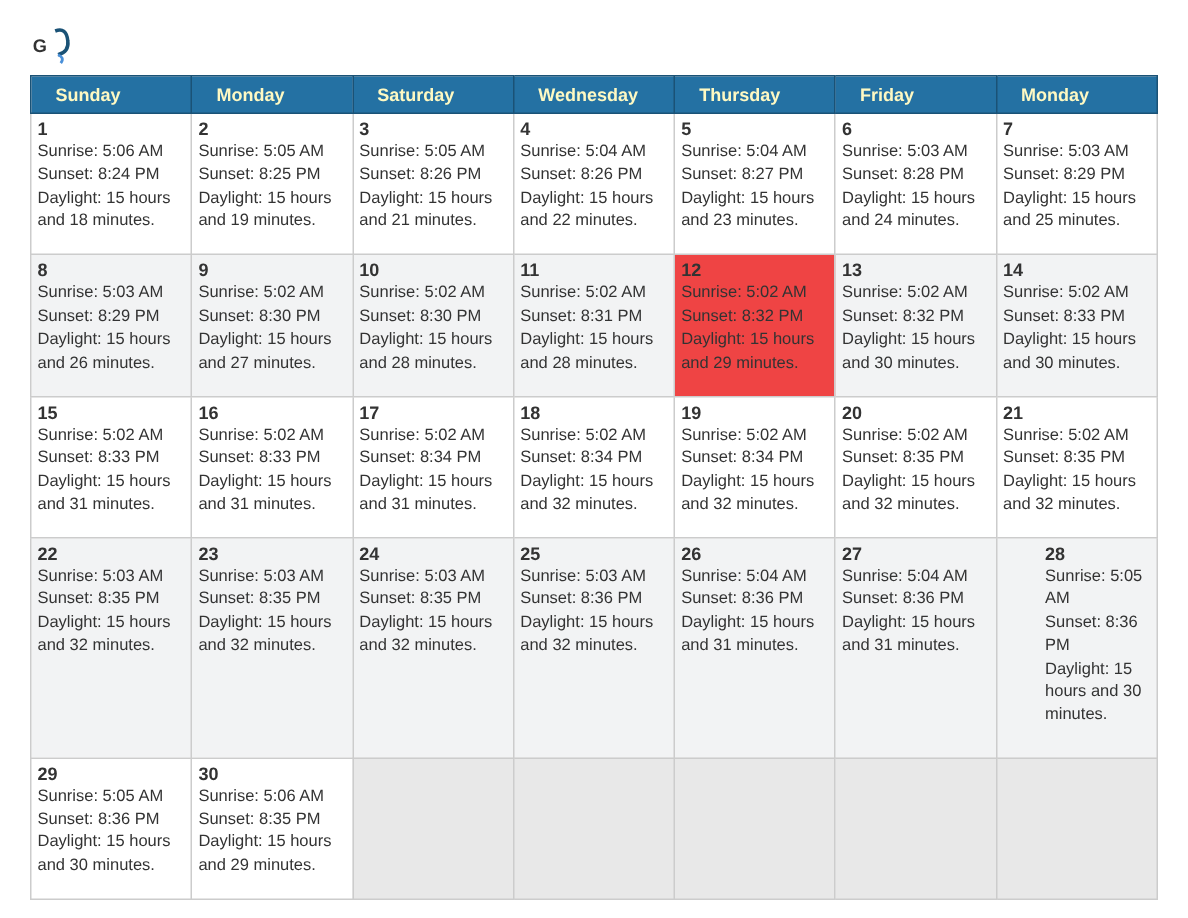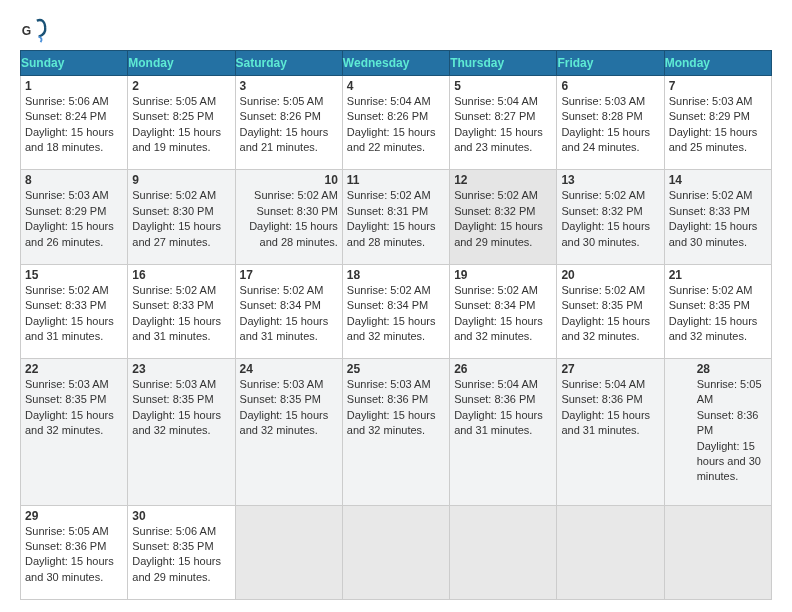--- a/index.html
+++ b/index.html
@@ -63,24 +63,24 @@
     }
     .calendar {
       flex: 1;
       border: 1px solid #ccc;
       border-collapse: collapse;
       width: 100%;
       table-layout: fixed;
     }
     .calendar th {
       background-color: #2471a3;
-      color: #5eead4;
+      color: #fef9c3;
       font-size: 12px;
       font-weight: bold;
-      padding: 5px 0;
+      padding: 5px 16px;
       text-align: left;
       border: 1px solid #1a5276;
     }
     .calendar td {
       border: 1px solid #ccc;
       vertical-align: top;
       padding: 3px 4px;
       font-size: 9.5px;
       color: #333;
       background: #fff;
@@ -210,37 +210,37 @@
         </div>
       </td>
           <td style="background-color: rgb(242, 243, 244);">
         <span class="day-num">9</span>
         <div class="day-info">
           Sunrise: 5:02 AM<br>
           Sunset: 8:30 PM<br>
           Daylight: 15 hours and 27 minutes.
         </div>
       </td>
-          <td style="background-color: rgb(242, 243, 244); text-align: right;">
+          <td style="background-color: rgb(242, 243, 244);">
         <span class="day-num">10</span>
         <div class="day-info">
           Sunrise: 5:02 AM<br>
           Sunset: 8:30 PM<br>
           Daylight: 15 hours and 28 minutes.
         </div>
       </td>
           <td style="background-color: rgb(242, 243, 244); margin-top: 32px;">
         <span class="day-num">11</span>
         <div class="day-info">
           Sunrise: 5:02 AM<br>
           Sunset: 8:31 PM<br>
           Daylight: 15 hours and 28 minutes.
         </div>
       </td>
-          <td style="background-color: #e5e5e5;">
+          <td style="background-color: #ef4444;">
         <span class="day-num">12</span>
         <div class="day-info">
           Sunrise: 5:02 AM<br>
           Sunset: 8:32 PM<br>
           Daylight: 15 hours and 29 minutes.
         </div>
       </td>
           <td style="background-color: rgb(242, 243, 244);">
         <span class="day-num">13</span>
         <div class="day-info">

